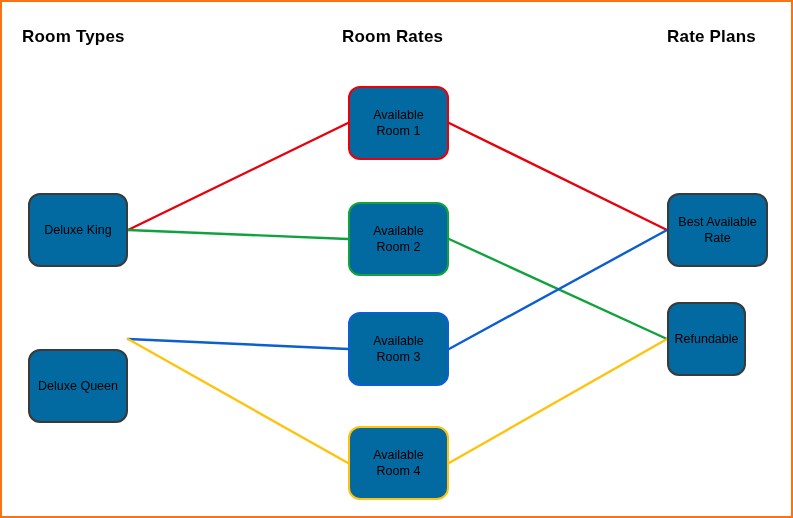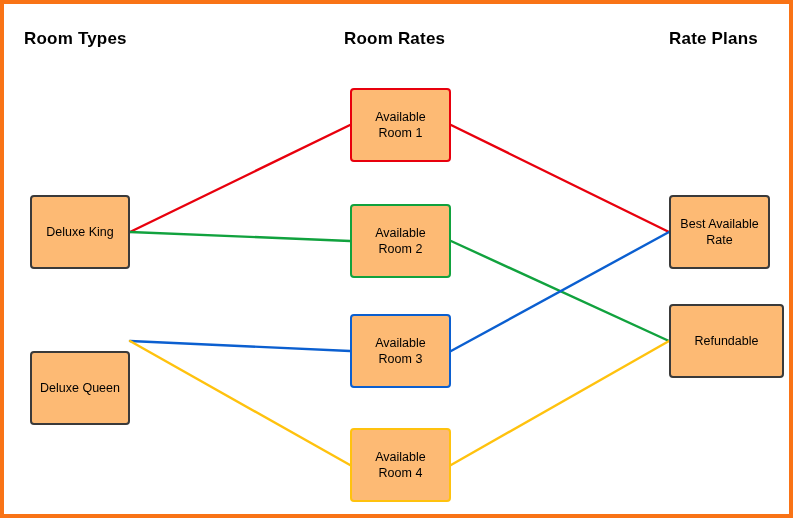--- a/index.html
+++ b/index.html
@@ -8,21 +8,21 @@
     background: #ffffff;
   }
   body {
     font-family: "Liberation Sans", sans-serif;
   }
   #canvas {
     position: relative;
     width: 793px;
     height: 518px;
     background: #ffffff;
-    border: 4px solid #f97316;
+    border: 2px solid #f97316;
     box-sizing: border-box;
     overflow: hidden;
   }
   .col-header {
     position: absolute;
     font-size: 17px;
     font-weight: bold;
     color: #000000;
     letter-spacing: 0.2px;
     white-space: nowrap;
@@ -36,24 +36,24 @@
     left: 0;
     top: 0;
     width: 793px;
     height: 518px;
     pointer-events: none;
   }
 
   .node {
     position: absolute;
     box-sizing: border-box;
-    background: #fdba74;
+    background: #0369a1;
     border-style: solid;
     border-width: 2px;
-    border-radius: 4px;
+    border-radius: 12px;
     display: flex;
     align-items: center;
     justify-content: center;
     text-align: center;
     font-size: 12.5px;
     line-height: 1.32;
     color: #000000;
     padding: 2px 6px;
   }
   .node-dark { border-color: #3a3a3a; }
@@ -113,17 +113,17 @@
   <div class="node node-amber" style="left:346px; top:424px; width:101px; height:74px;">
     <span class="node-label">Available
 Room 4</span>
   </div>
 
   <div class="node node-dark" style="left:665px; top:191px; width:101px; height:74px;">
     <span class="node-label">Best Available
 Rate</span>
   </div>
 
-  <div class="node node-dark" style="left:665px; top:300px; width:115px; height:74px;">
+  <div class="node node-dark" style="left:665px; top:300px; width:79px; height:74px;">
     <span class="node-label">Refundable</span>
   </div>
 
 </div>
 
 </body></html>

